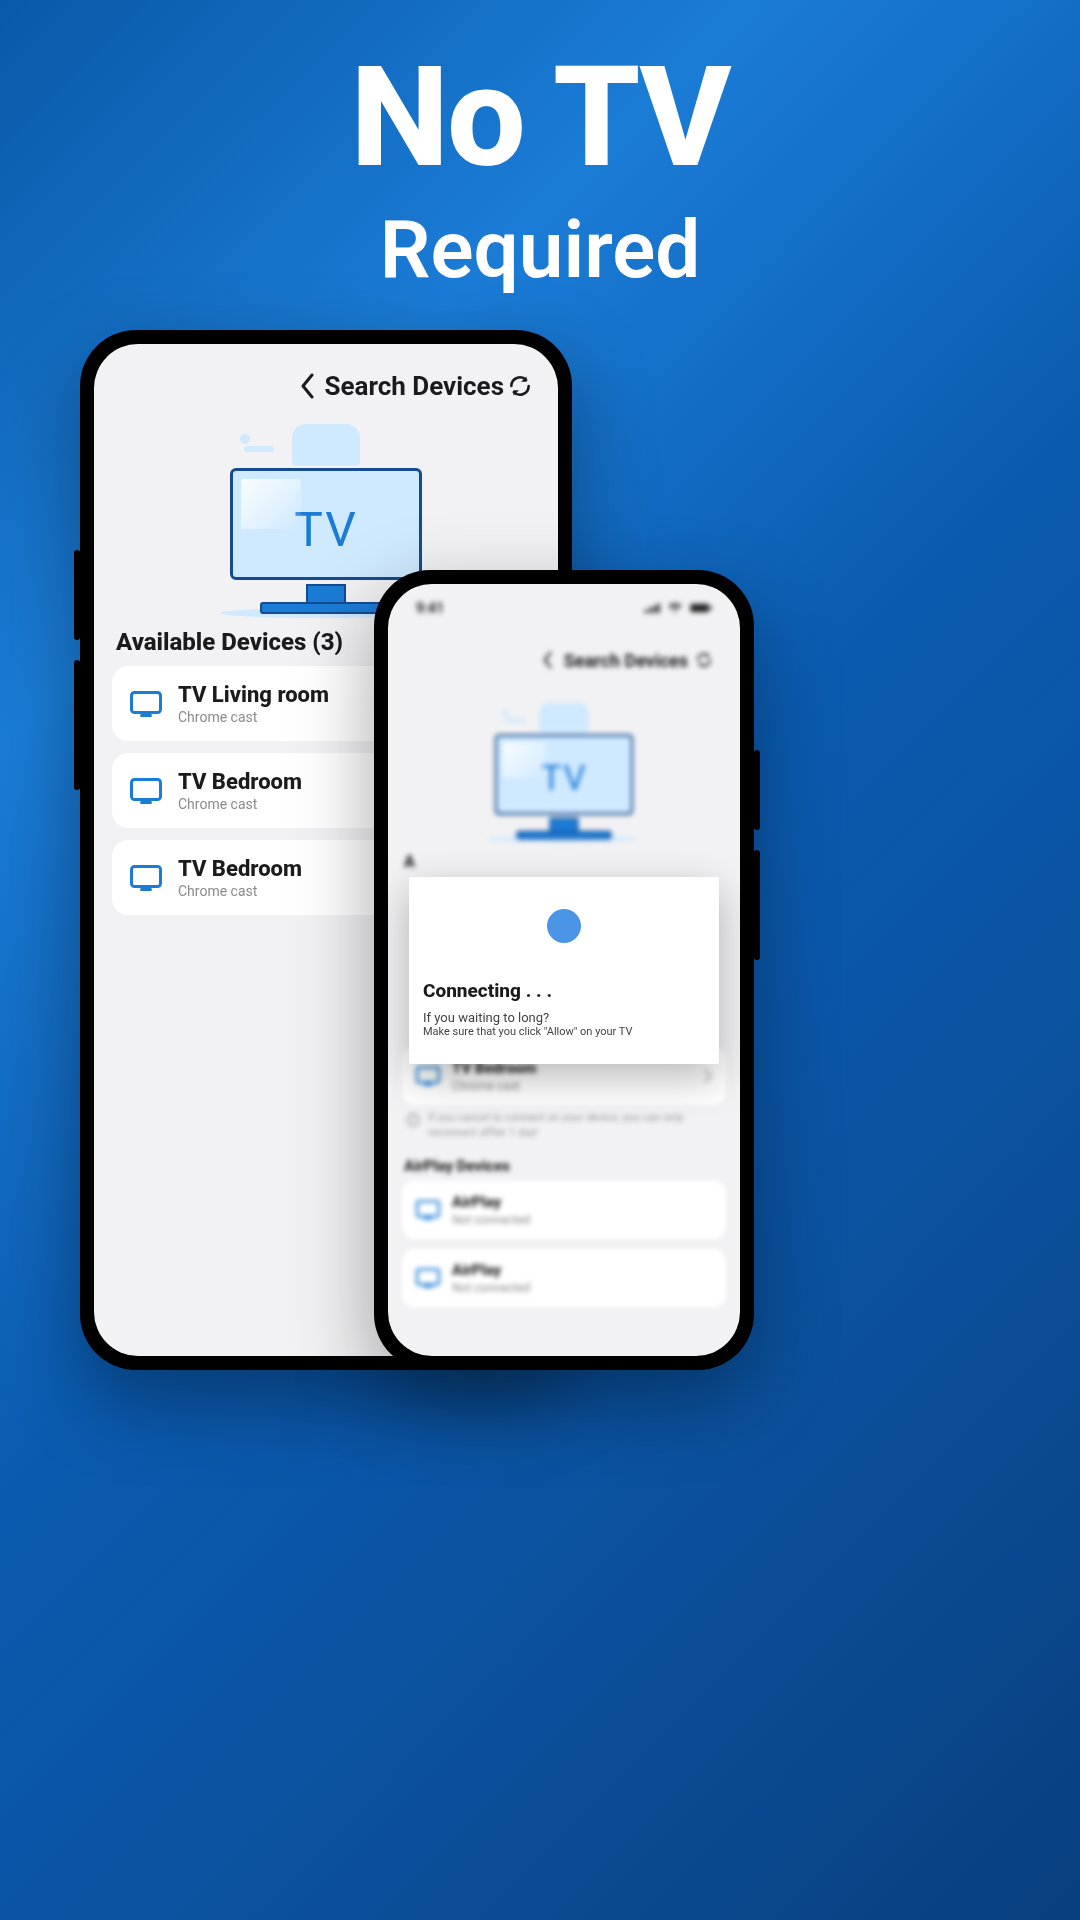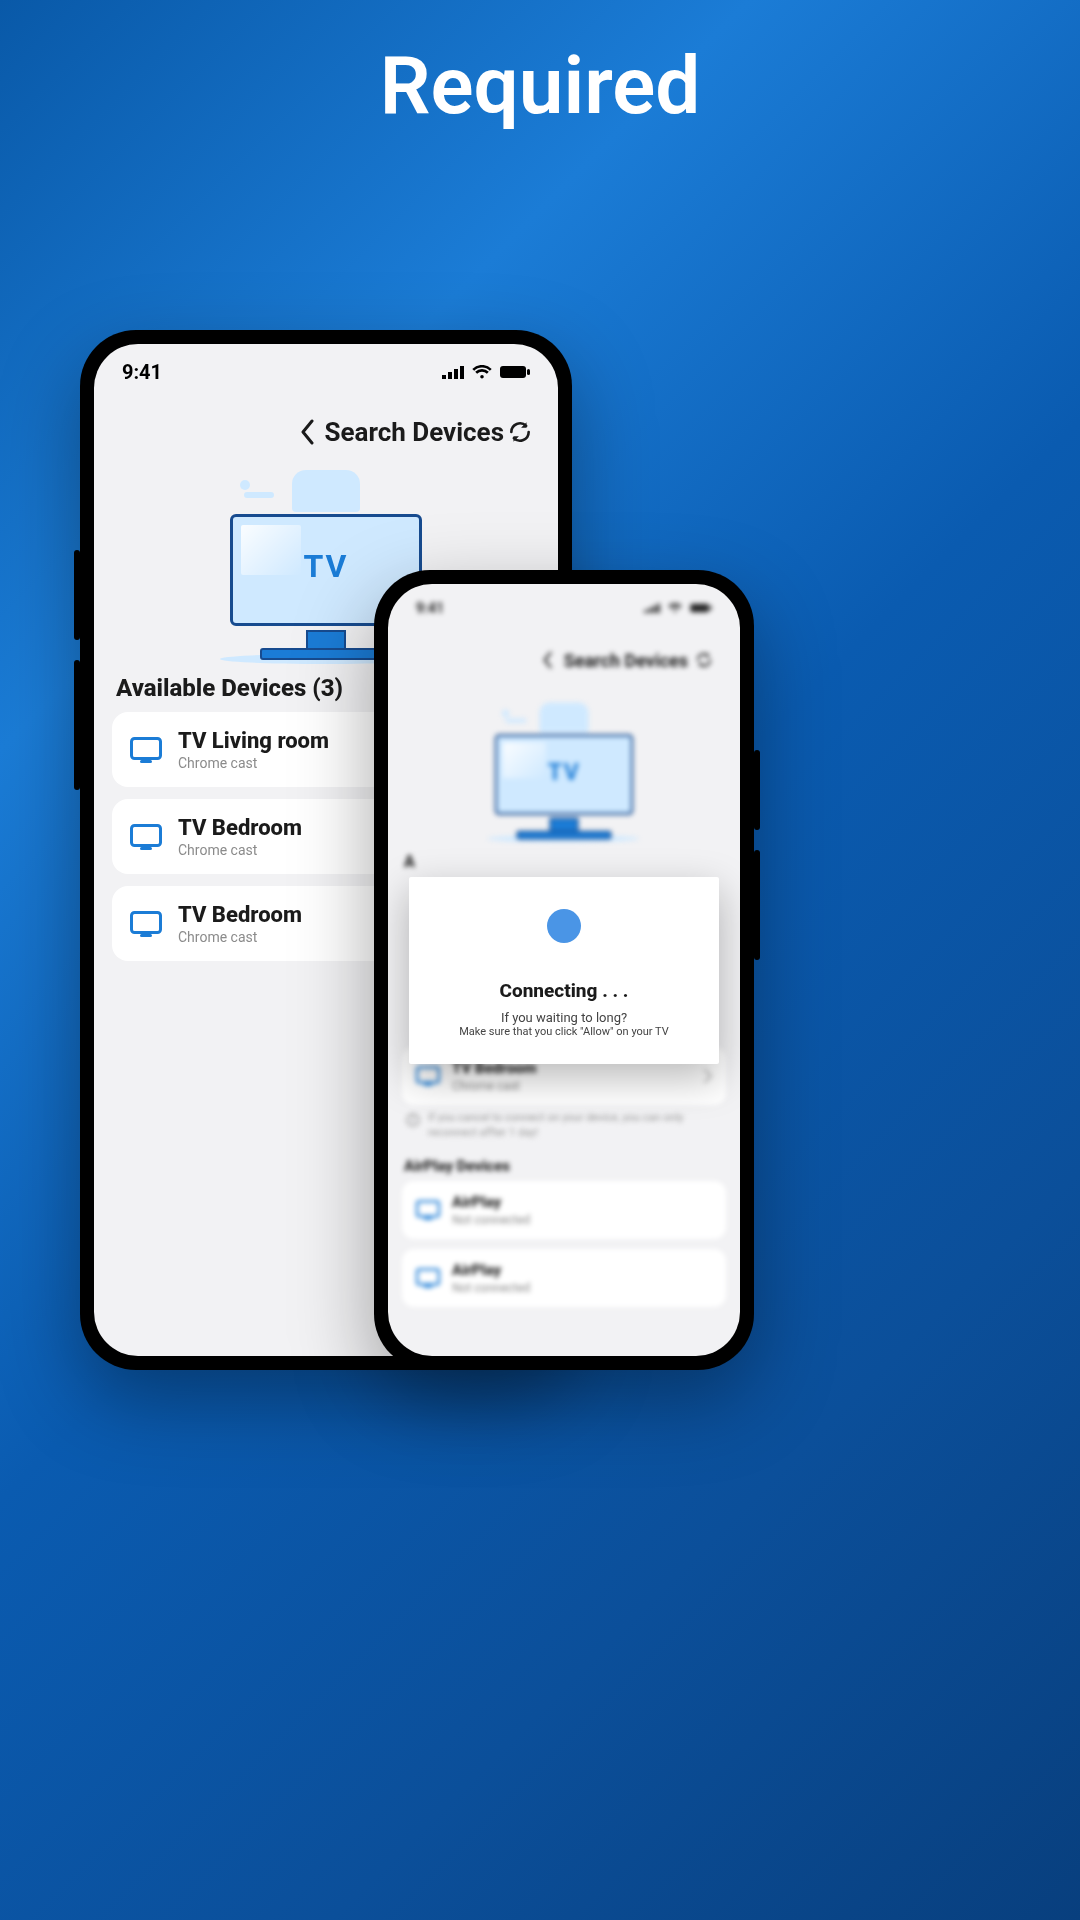--- a/index.html
+++ b/index.html
@@ -35,21 +35,21 @@
 .phone-b .topbar .title{font-size:18px}
 .iconbtn{width:32px;height:32px;display:flex;align-items:center;justify-content:center;color:#1b1b1b}
 
 .illus{display:flex;justify-content:center;margin:6px 0 14px}
 .tv-ill{position:relative;width:220px;height:190px}
 .tv-router{position:absolute;top:0;left:76px;width:68px;height:42px;background:#cfe9ff;border-radius:14px 14px 4px 4px}
 .tv-router::before{content:"";position:absolute;left:-48px;top:22px;width:30px;height:6px;background:#cfe9ff;border-radius:3px}
 .tv-router::after{content:"";position:absolute;left:-52px;top:10px;width:10px;height:10px;background:#cfe9ff;border-radius:50%}
 .tv-mon{position:absolute;top:44px;left:14px;width:192px;height:112px;background:#cfe9ff;border:3px solid #174b8f;border-radius:6px}
 .tv-mon::after{content:"";position:absolute;left:8px;top:8px;width:60px;height:50px;background:linear-gradient(135deg,rgba(255,255,255,.9),rgba(255,255,255,0));border-radius:2px}
-.tv-text{position:absolute;left:0;right:0;top:30px;text-align:center;font-size:32px;font-weight:700;color:#1b7cd6;letter-spacing:2px}
+.tv-text{position:absolute;left:0;right:0;top:30px;text-align:center;font-size:48px;font-weight:400;color:#1b7cd6;letter-spacing:2px}
 .tv-stand{position:absolute;bottom:10px;left:90px;width:40px;height:20px;background:#1b7cd6;border:2px solid #174b8f}
 .tv-base{position:absolute;bottom:0;left:44px;width:132px;height:12px;background:#1b7cd6;border:2px solid #174b8f;border-radius:3px}
 .tv-shadow{position:absolute;bottom:-4px;left:4px;width:210px;height:10px;background:#cfe9ff;border-radius:50%}
 
 .section-h{padding:0 22px 10px;font-size:24px;font-weight:800;color:#1b1b1b}
 .phone-b .section-h{font-size:16px;padding:0 16px 6px}
 
 .list{padding:0 18px;display:flex;flex-direction:column;gap:12px}
 .phone-b .list{padding:0 14px;gap:10px}
 .card{background:#fff;border-radius:16px;display:flex;align-items:center;gap:16px;padding:16px 18px}
@@ -61,56 +61,39 @@
 .phone-b .card .txt .name{font-size:15px}
 .phone-b .card .txt .sub{font-size:12px}
 .card .chev{margin-left:auto;color:#bdbdbd}
 
 .note{display:flex;gap:8px;padding:6px 18px 10px;color:#9a9a9a;font-size:11px;line-height:1.35}
 .note .nicon{width:14px;height:14px;flex-shrink:0;margin-top:2px}
 
 .phone-b .screen-inner{position:absolute;inset:0;filter:blur(2.5px)}
 
 .modal-wrap{position:absolute;inset:0;display:flex;align-items:center;justify-content:center;pointer-events:none}
-.modal{pointer-events:auto;background:#fff;border-radius:2px;width:310px;padding:32px 14px 26px;text-align:center;box-shadow:0 14px 40px rgba(0,0,0,.28)}
+.modal{pointer-events:auto;background:#fff;border-radius:2px;width:310px;padding:32px 14px 26px;box-shadow:0 14px 40px rgba(0,0,0,.28)}
 .modal .dot{width:34px;height:34px;border-radius:50%;background:#4a95e6;margin:0 auto 36px}
 .modal .mtitle{font-size:19px;font-weight:800;color:#1b1b1b;margin-bottom:8px}
 .modal .mline1{font-size:13px;color:#444;}
 .modal .mline2{font-size:11px;color:#444}
 
 svg{display:block}
 </style>
 </head>
 <body>
 
 <div class="headline">
+  <div class="line1">No TV</div>
   <div class="line2">Required</div>
 </div>
 
 <div class="phone phone-a">
   <div class="screen">
 
-    <div class="status">
-      <span>9:41</span>
-      <span class="status-icons">
-        <svg width="22" height="14" viewBox="0 0 22 14">
-            <rect x="0" y="10" width="4" height="4" fill="#000"></rect>
-            <rect x="6" y="7" width="4" height="7" fill="#000"></rect>
-            <rect x="12" y="4" width="4" height="10" fill="#000"></rect>
-            <rect x="18" y="1" width="4" height="13" fill="#000"></rect>
-          </svg>
-        <svg width="20" height="14" viewBox="0 0 20 14">
-            <path d="M10 13.5a1.8 1.8 0 100-3.6 1.8 1.8 0 000 3.6zM3.2 6.8a9.7 9.7 0 0113.6 0l-1.9 1.9a7 7 0 00-9.8 0L3.2 6.8zM.3 3.9a13.8 13.8 0 0119.4 0l-1.9 1.9a11.1 11.1 0 00-15.6 0L.3 3.9z" fill="#000"></path>
-          </svg>
-        <svg width="30" height="14" viewBox="0 0 30 14">
-            <rect x="0" y="1" width="26" height="12" rx="3" ry="3" fill="#000"></rect>
-            <rect x="27" y="4" width="3" height="6" rx="1.5" fill="#000"></rect>
-          </svg>
-      </span>
-    </div>
 
     <div class="topbar">
       <span class="iconbtn">
         <svg width="18" height="26" viewBox="0 0 18 26">
             <path d="M13 2 4 13l9 11" stroke="#1b1b1b" stroke-width="3" fill="none" stroke-linecap="round" stroke-linejoin="round"></path>
           </svg>
       </span>
       <span class="title">Search Devices</span>
       <span class="iconbtn">
         <svg width="26" height="26" viewBox="0 0 24 24">

